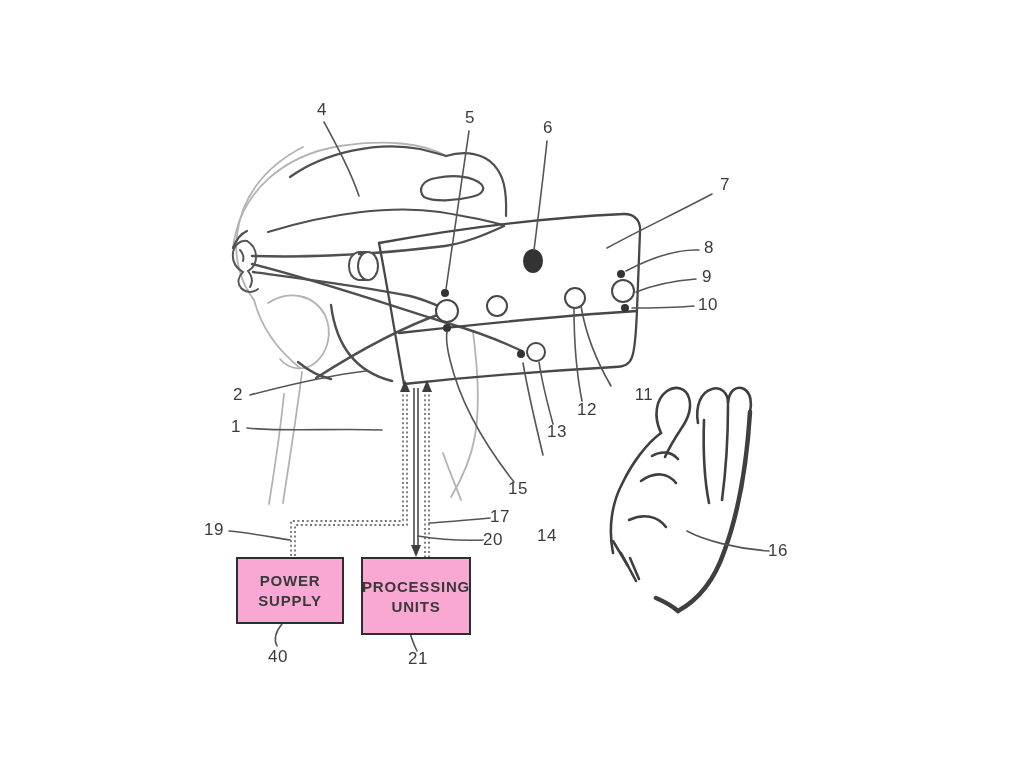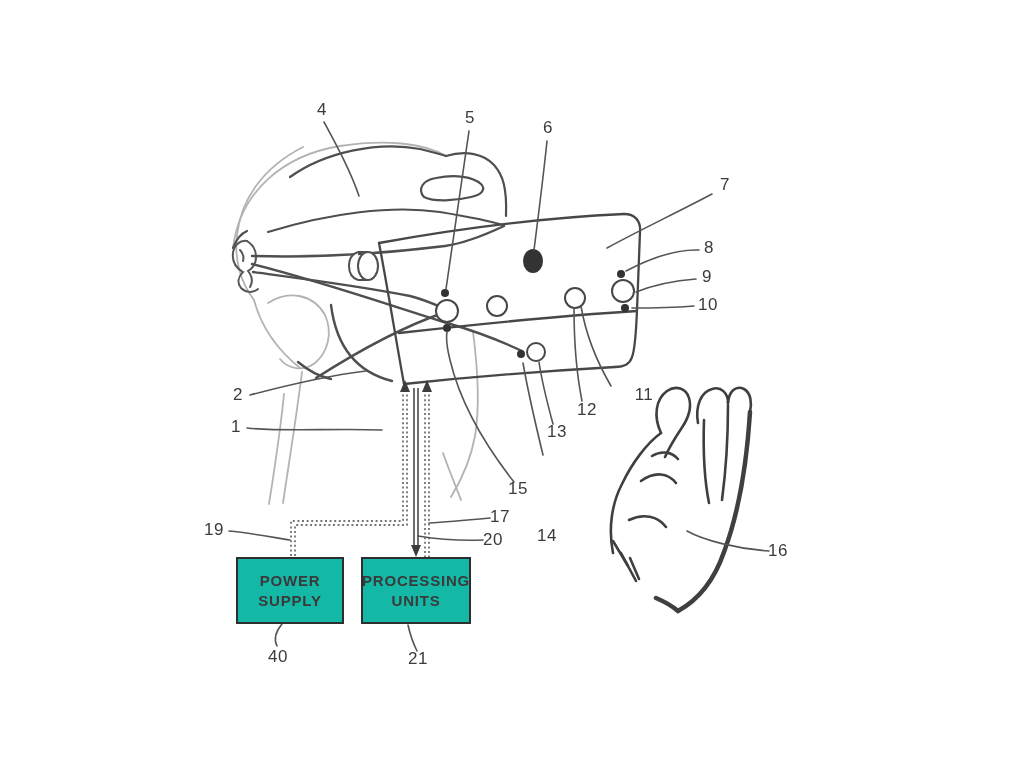--- a/index.html
+++ b/index.html
@@ -7,30 +7,30 @@
     position:relative;width:1024px;height:768px;background:#ffffff;
     font-family:"Liberation Sans",sans-serif;overflow:hidden;
   }
   #art{position:absolute;left:0;top:0;}
   .ref-label{
     position:absolute;transform:translate(-50%,-50%);
     font-size:17px;color:#3b3b3b;letter-spacing:0.5px;
     font-family:"Liberation Sans",sans-serif;white-space:nowrap;
   }
   .diagram-box{
-    position:absolute;border:2px solid #2e2e2e;background:#14b8a6;
+    position:absolute;border:2px solid #2e2e2e;background:#f9a8d4;
     display:flex;flex-direction:column;align-items:center;justify-content:center;
     gap:3px;box-sizing:border-box;
   }
   .diagram-box .box-line{
     font-size:15px;font-weight:bold;color:#3a3a3a;letter-spacing:0.8px;
     line-height:17px;
   }
   #box-power{left:236px;top:557px;width:108px;height:67px;}
-  #box-processing{left:361px;top:557px;width:110px;height:67px;}
+  #box-processing{left:361px;top:557px;width:110px;height:78px;}
 </style>
 </head>
 <body>
 
 <div id="canvas">
 
   <svg id="art" width="1024" height="768" viewBox="0 0 1024 768">
 
     <g fill="none" stroke="#b3b3b3" stroke-width="1.8" stroke-linecap="round">
       <path d="M303,147 C262,168 241,200 237,235 C234,260 241,283 254,300"></path>

